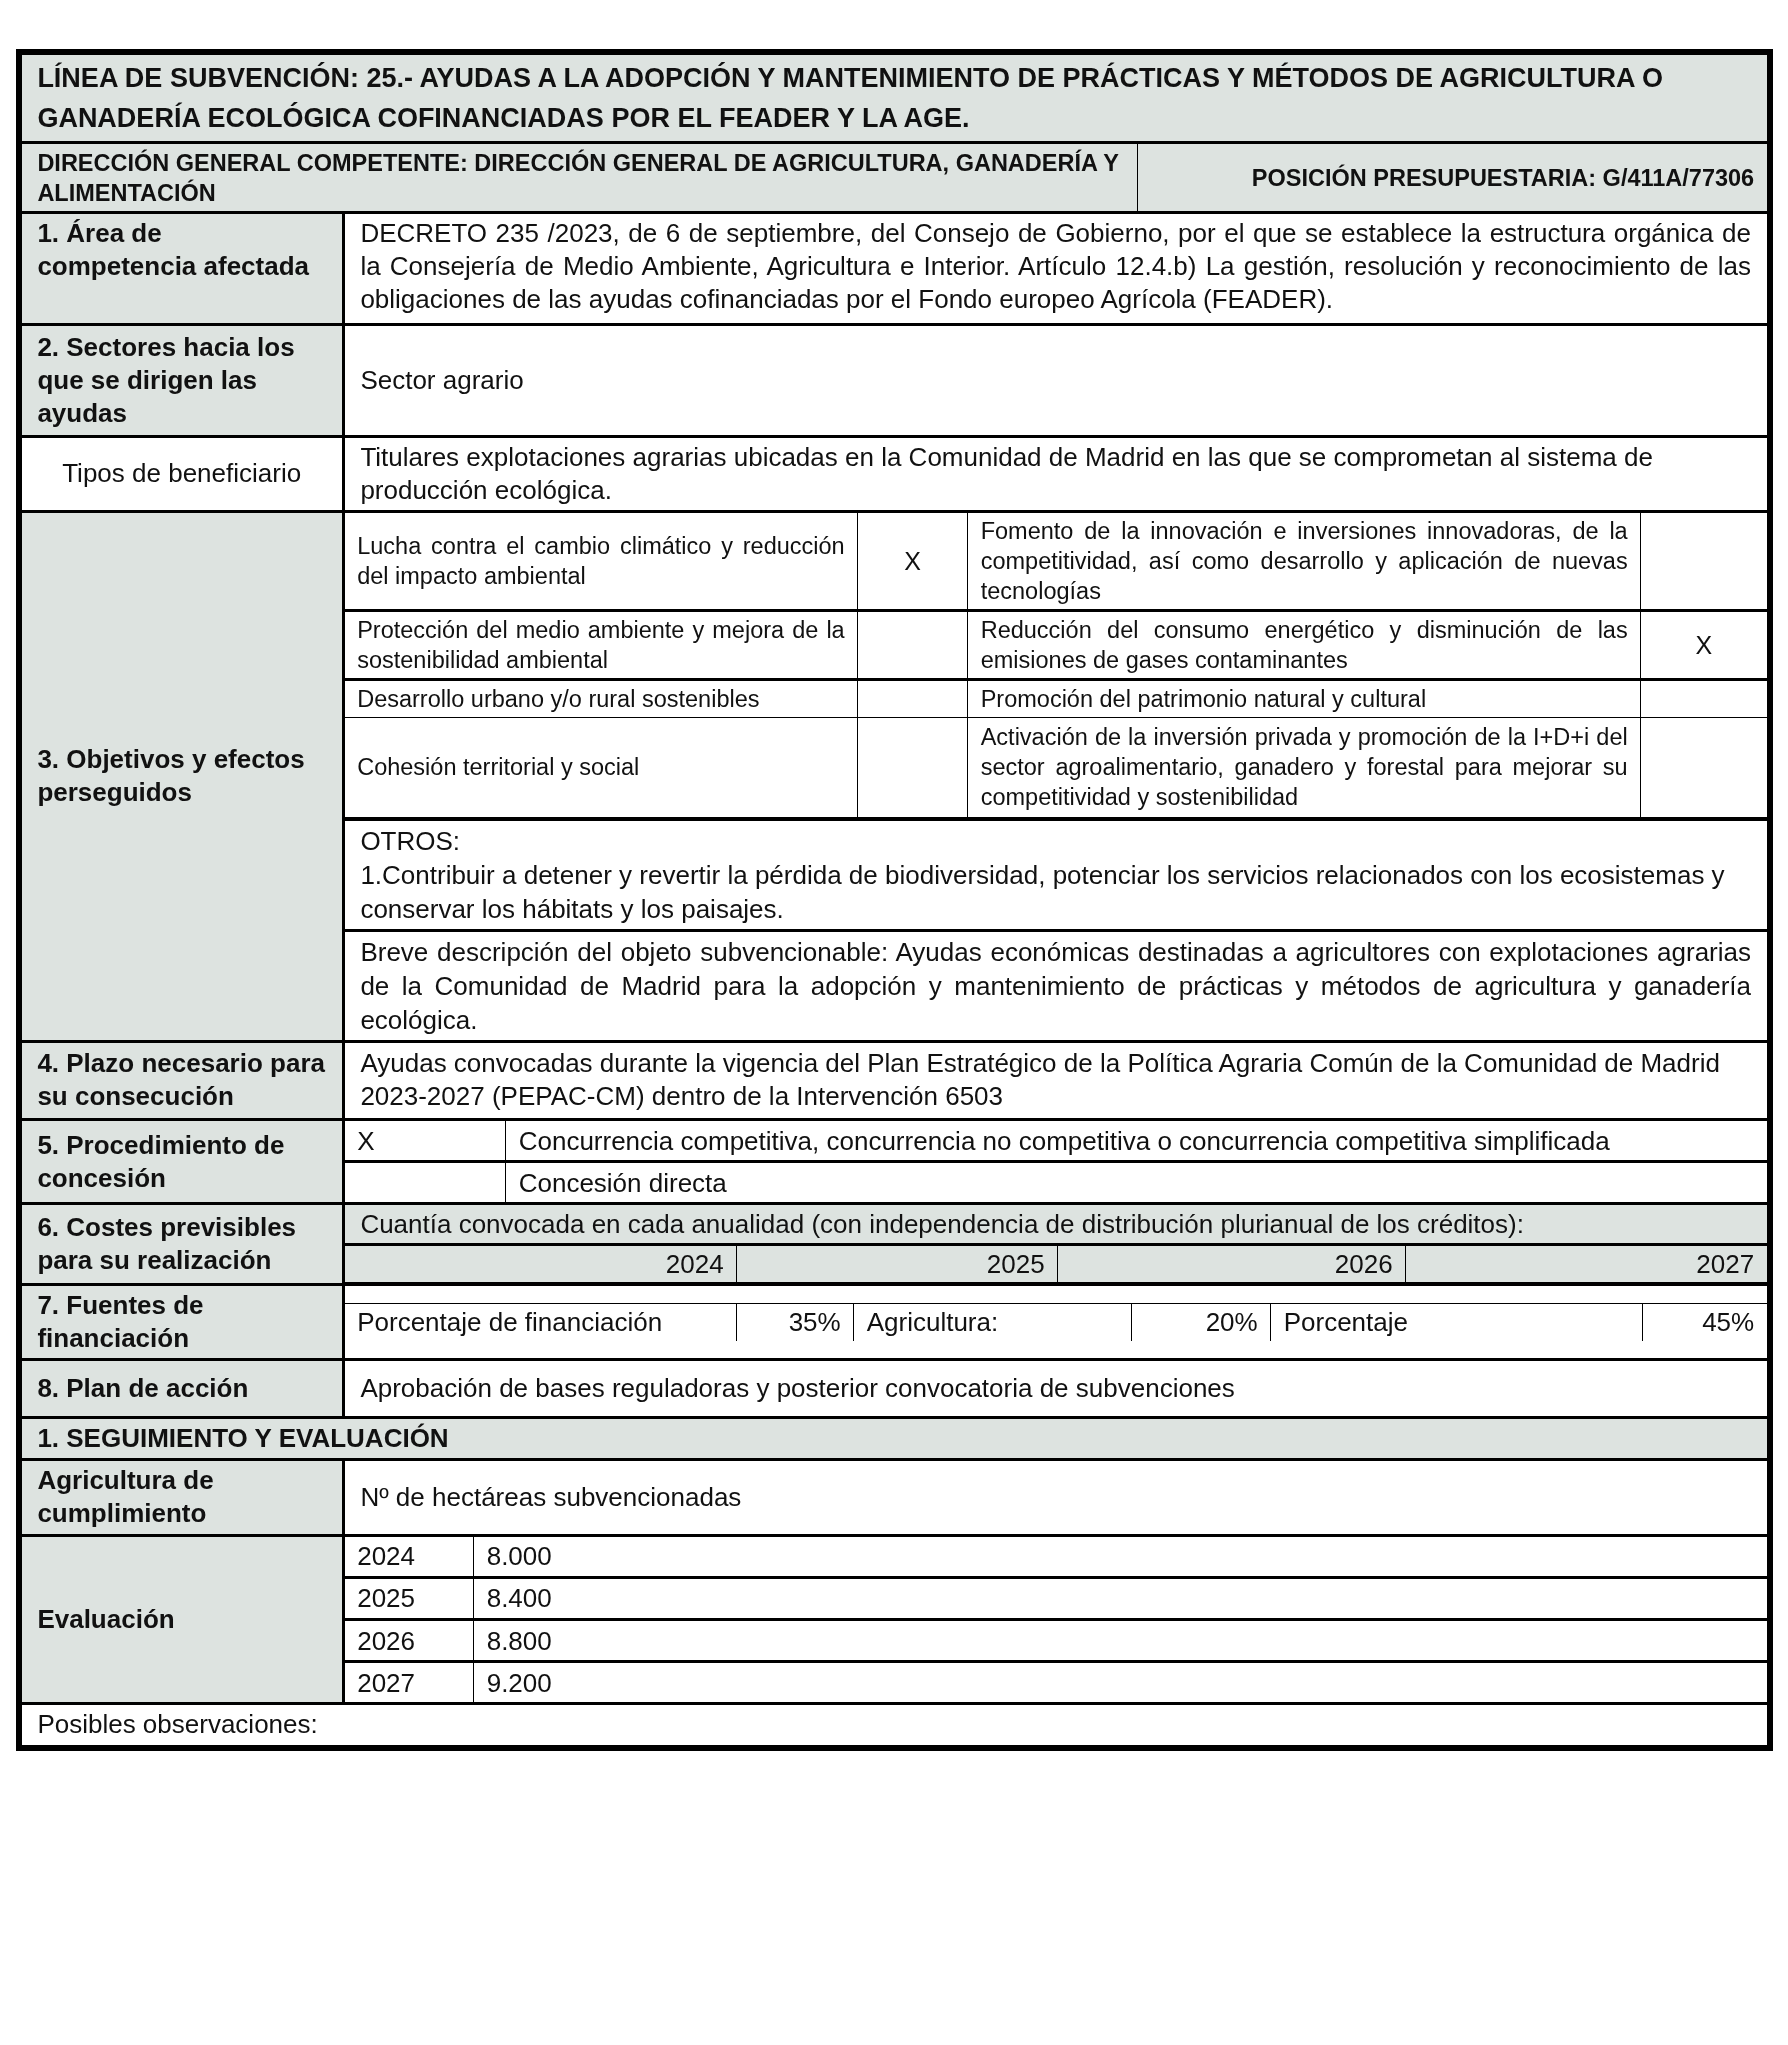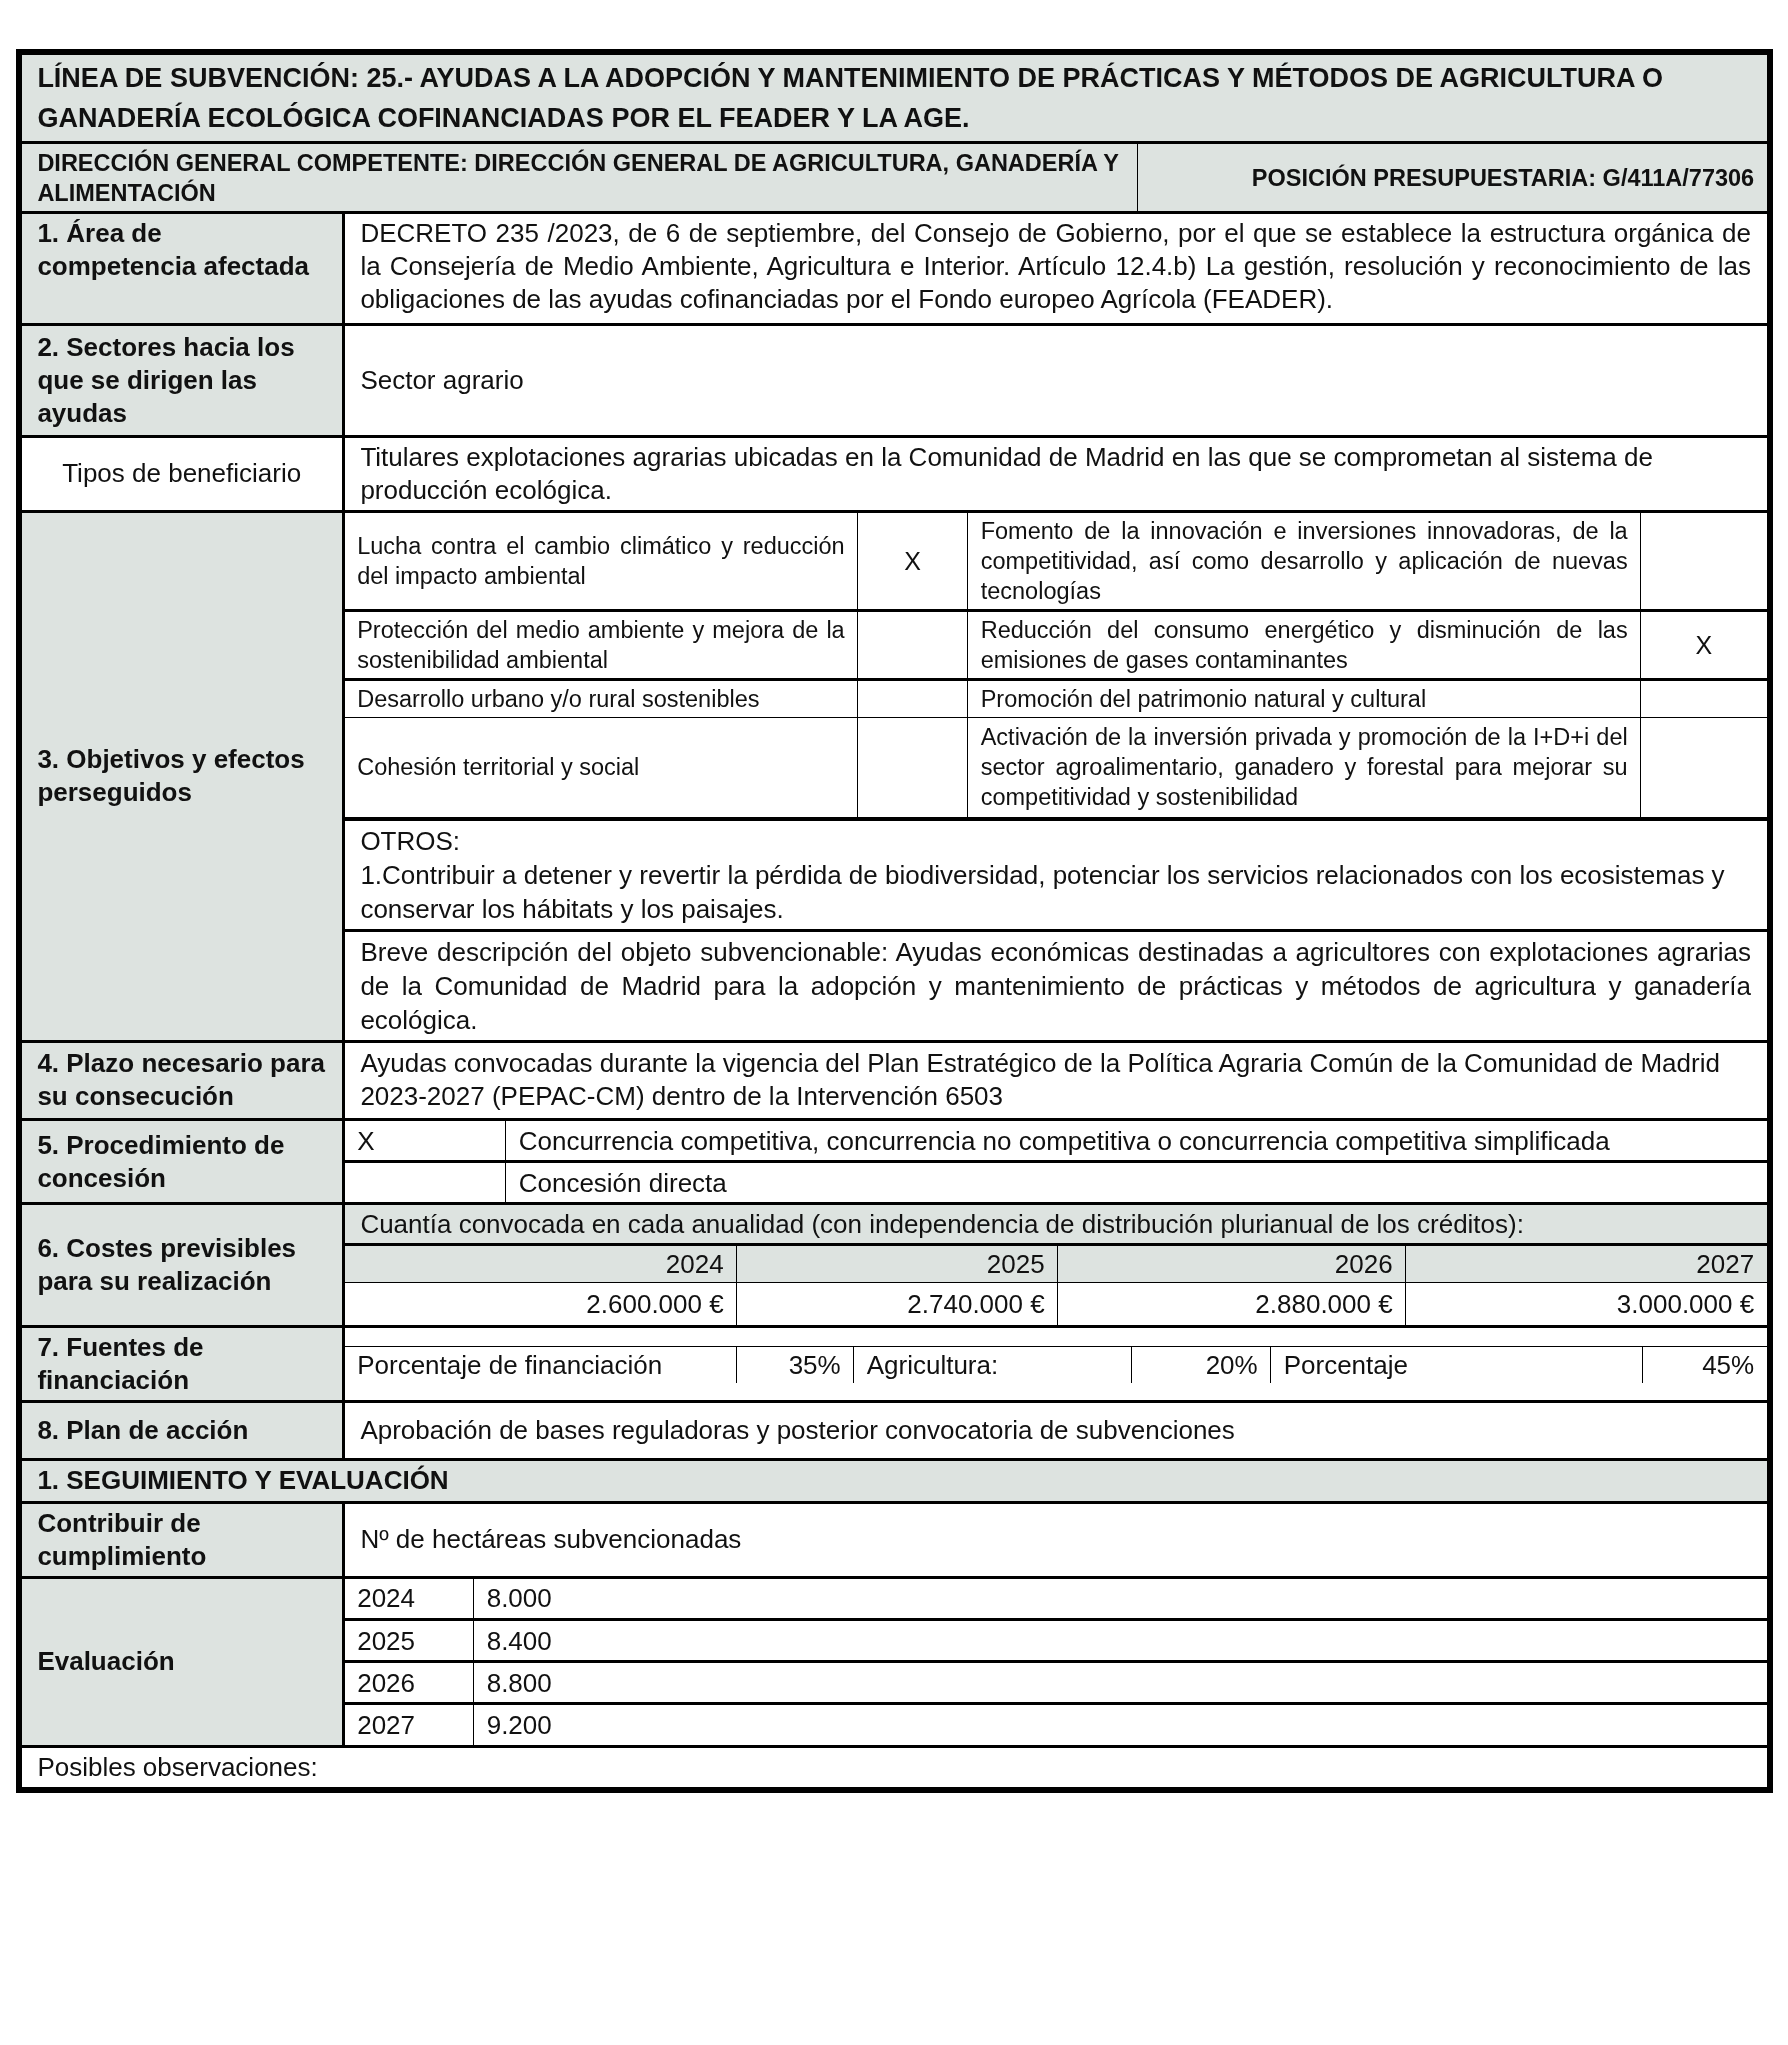--- a/index.html
+++ b/index.html
@@ -148,26 +148,20 @@
                 <col style="width:348px">
                 <col>
               </colgroup>
         <tbody>
                 <tr class="gray">
           <td class="c gray" style="border-left:none; border-top:none; font-size:26px;">2024</td>
           <td class="c gray" style="border-top:none; font-size:26px;">2025</td>
           <td class="c gray" style="border-top:none; font-size:26px;">2026</td>
           <td class="c gray" style="border-right:none; border-top:none; font-size:26px;">2027</td>
         </tr>
-        <tr>
-          <td class="c" style="border-left:none; border-bottom:none; font-size:26px; height:36px;">2.600.000 €</td>
-          <td class="c" style="border-bottom:none; font-size:26px;">2.740.000 €</td>
-          <td class="c" style="border-bottom:none; font-size:26px;">2.880.000 €</td>
-          <td class="c" style="border-right:none; border-bottom:none; font-size:26px;">3.000.000 €</td>
-        </tr>
       </tbody>
             </table>
     </td>
   </tr>
 
   <tr>
     <td class="lbl">7. Fuentes de financiación</td>
     <td class="nopad">
       <table class="inner">
               <colgroup>
@@ -194,21 +188,21 @@
 
   <tr>
     <td class="lbl" style="height:49px;">8. Plan de acción</td>
     <td>Aprobación de bases reguladoras y posterior convocatoria de subvenciones</td>
   </tr>
 
   <tr>
     <td colspan="2" class="gray b" style="height:30px;">1. SEGUIMIENTO Y EVALUACIÓN</td>
   </tr>
   <tr>
-    <td class="lbl" style="height:66px;">Contribuir de cumplimiento</td>
+    <td class="lbl" style="height:66px;">Agricultura de cumplimiento</td>
     <td>Nº de hectáreas subvencionadas</td>
   </tr>
   <tr>
     <td class="lbl">Evaluación</td>
     <td class="nopad">
       <table class="inner">
               <colgroup>
                 <col style="width:129px">
                 <col>
               </colgroup>

